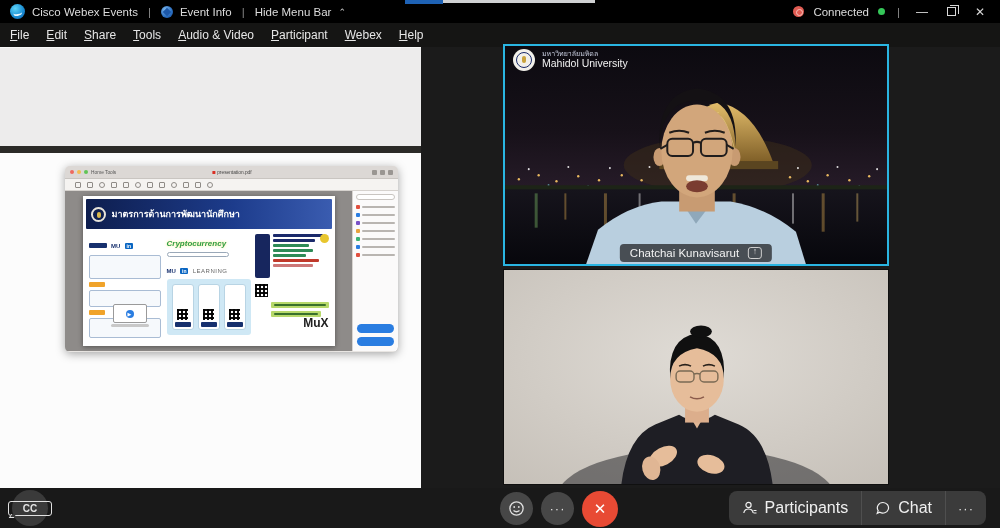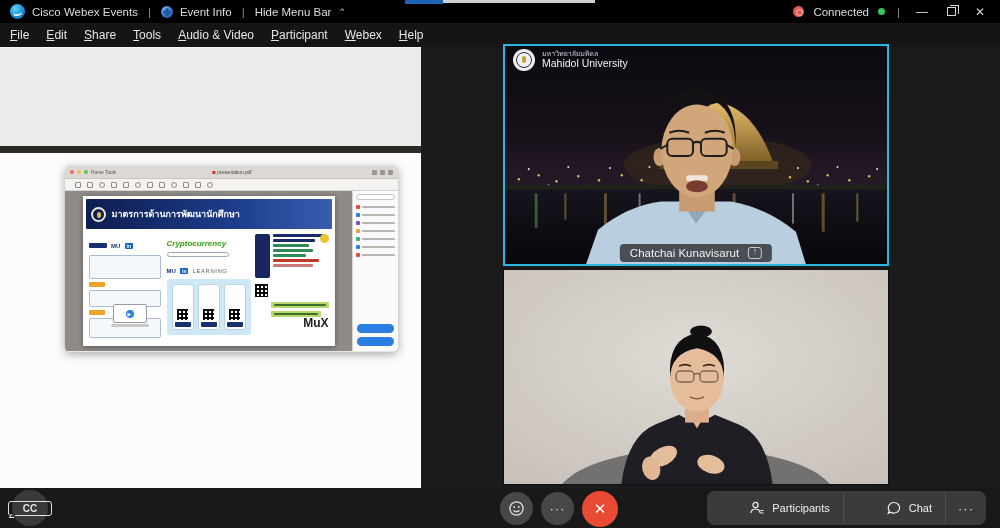--- a/index.html
+++ b/index.html
@@ -155,21 +155,21 @@
                 display:flex;align-items:center;padding-left:12px;}
   .unmute-label{font-size:13px;color:#f0f0f0;margin:0 10px 0 7px;}
   .ug-divider{width:1px;height:34px;background:#525252;}
   .ug-chevron{width:26px;text-align:center;font-size:11px;color:#e0e0e0;}
   .emoji-btn{left:500px;top:4px;width:33px;height:33px;background:#474747;}
   .more-btn1{left:541px;top:4px;width:33px;height:33px;background:#474747;color:#e0e0e0;
              font-size:13px;letter-spacing:1px;}
   .leave-btn{left:582px;top:3px;width:36px;height:36px;background:#e84a34;color:#fff;font-size:15px;}
   .right-group{position:absolute;right:14px;top:3px;height:34px;background:#3b3b3b;border-radius:8px;
                display:flex;align-items:center;overflow:hidden;}
-  .rg-seg{display:flex;align-items:center;gap:7px;padding:0 13px;height:34px;font-size:11px;color:#f0f0f0;margin-left:29px;}
+  .rg-seg{display:flex;align-items:center;gap:7px;padding:0 13px;height:34px;font-size:16px;color:#f0f0f0;}
   .rg-divider{width:1px;height:34px;background:#4f4f4f;}
   .dots{font-size:13px;color:#e0e0e0;letter-spacing:1px;padding:0 12px;}
 </style>
 </head>
 <body>
 
 <div id="app">
 
   <div class="titlebar">
     <div class="tb-left">

